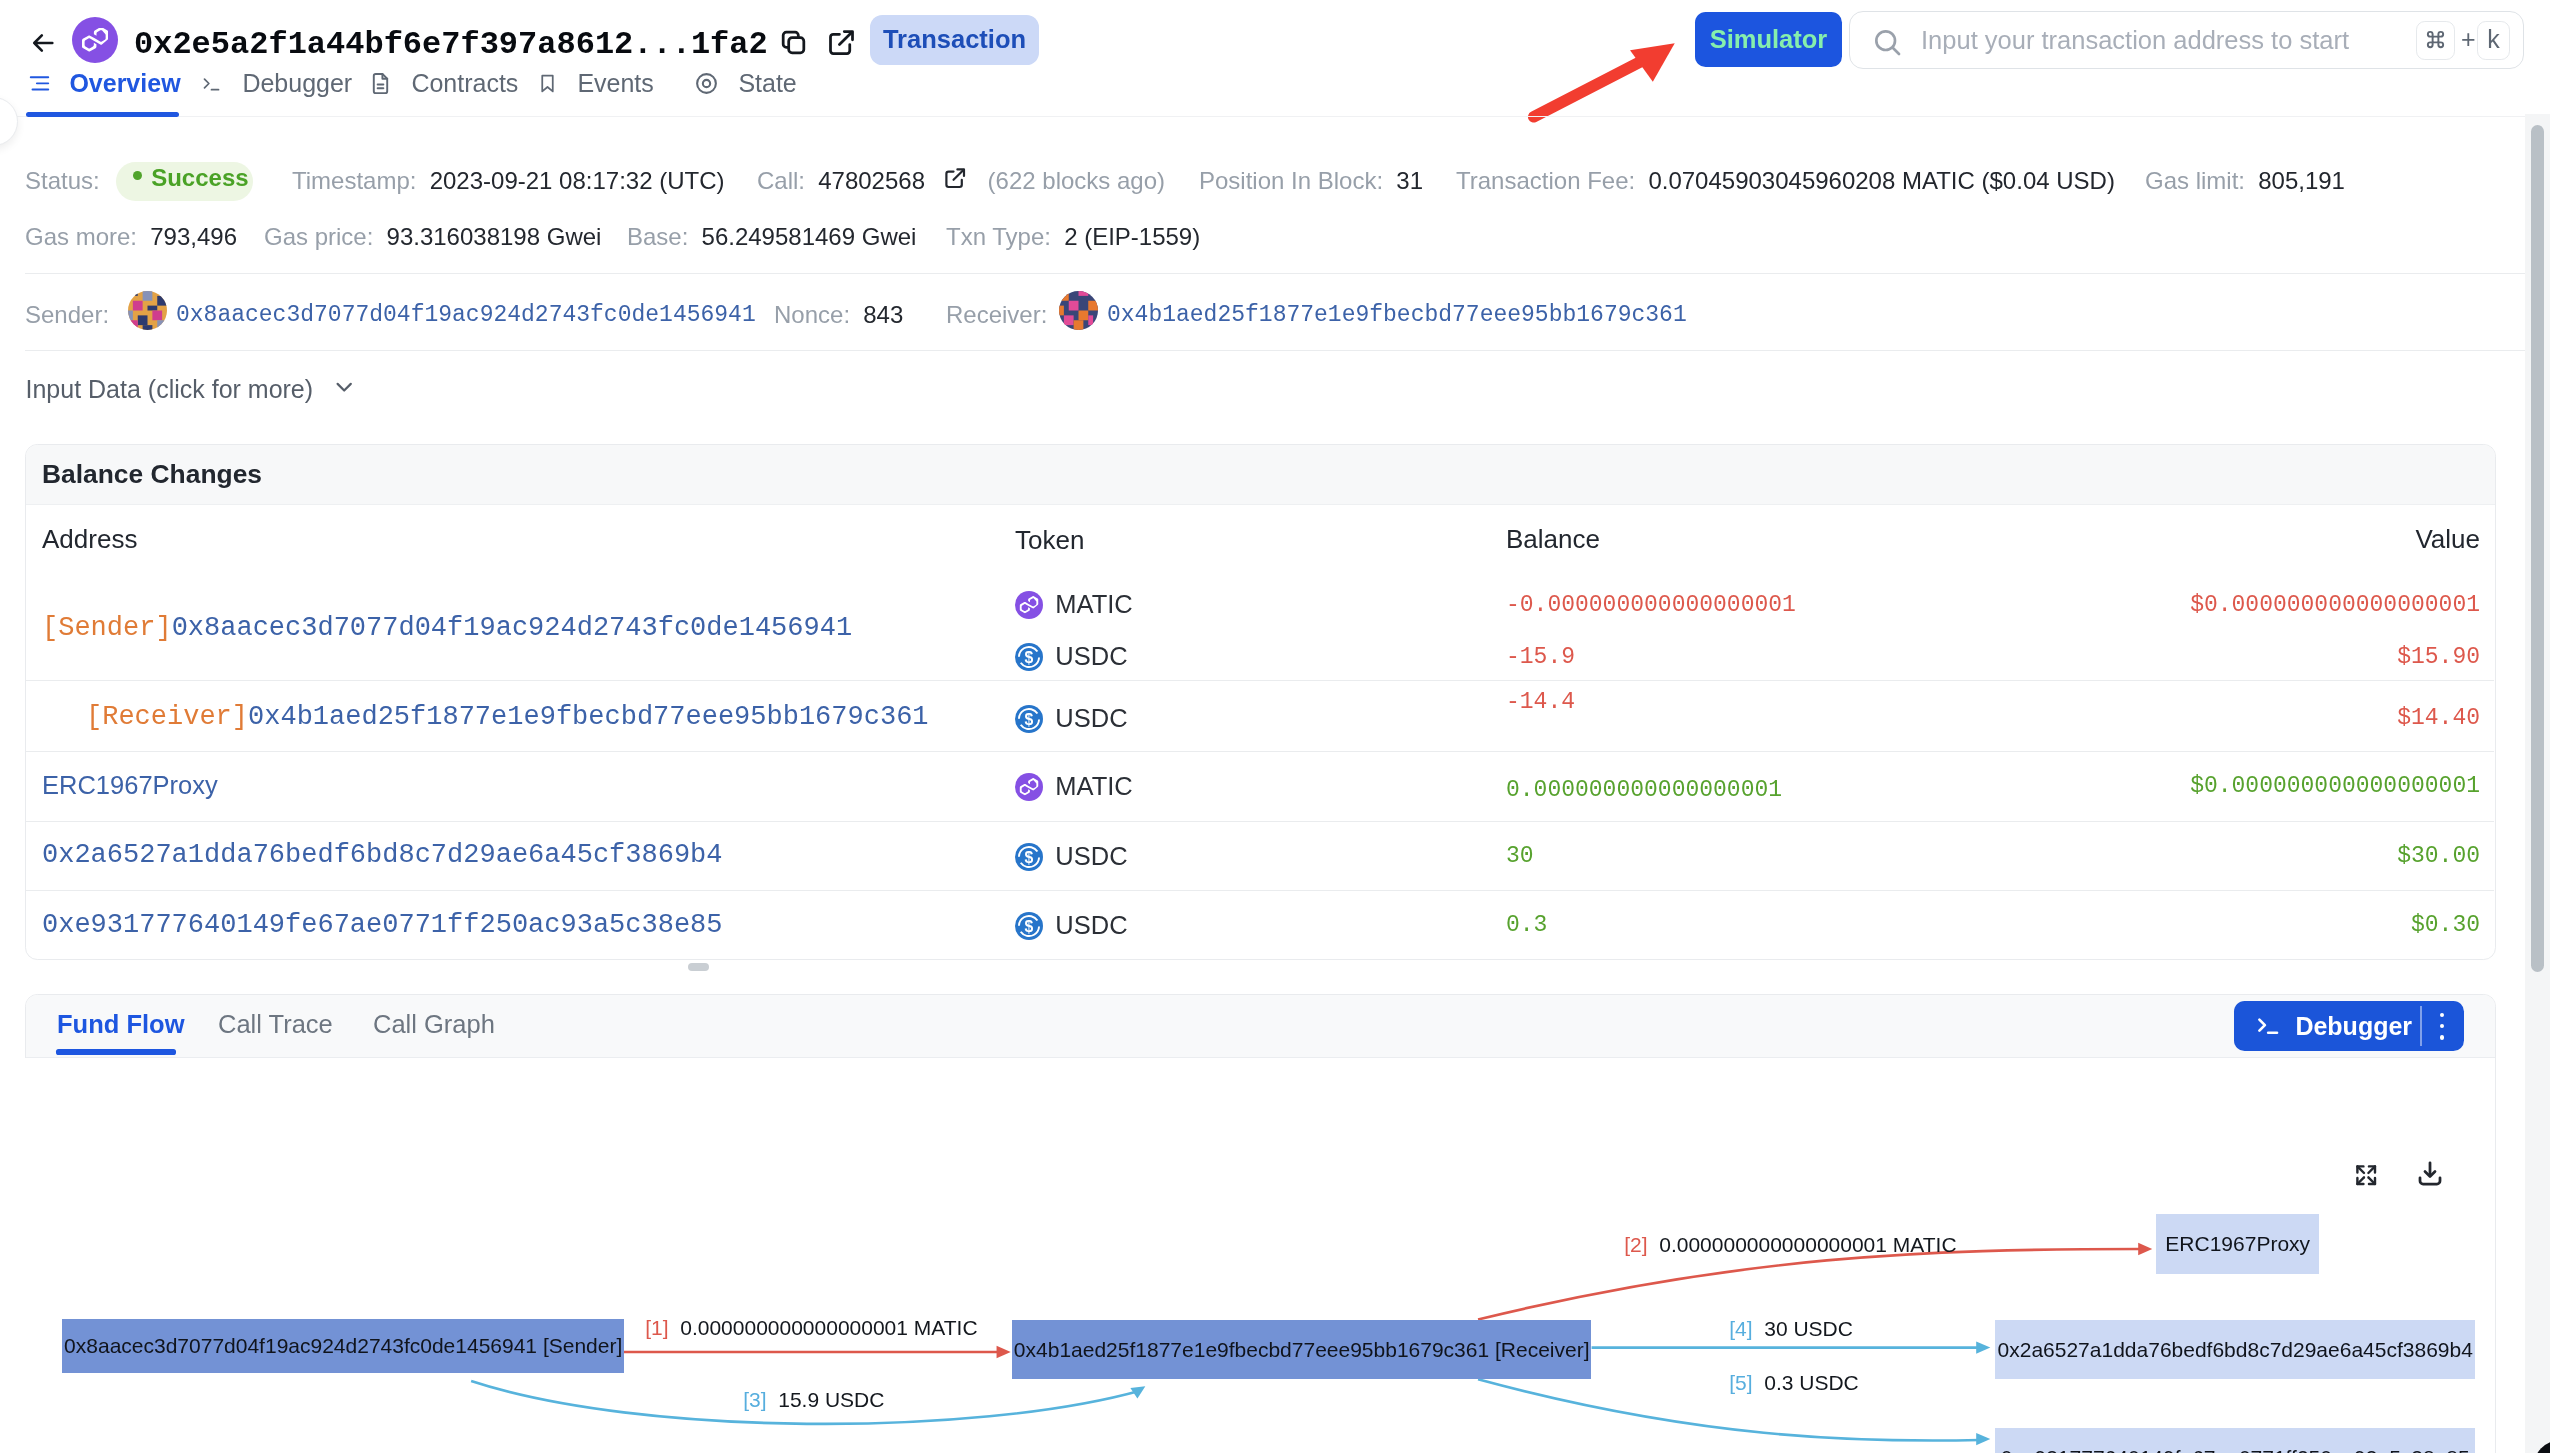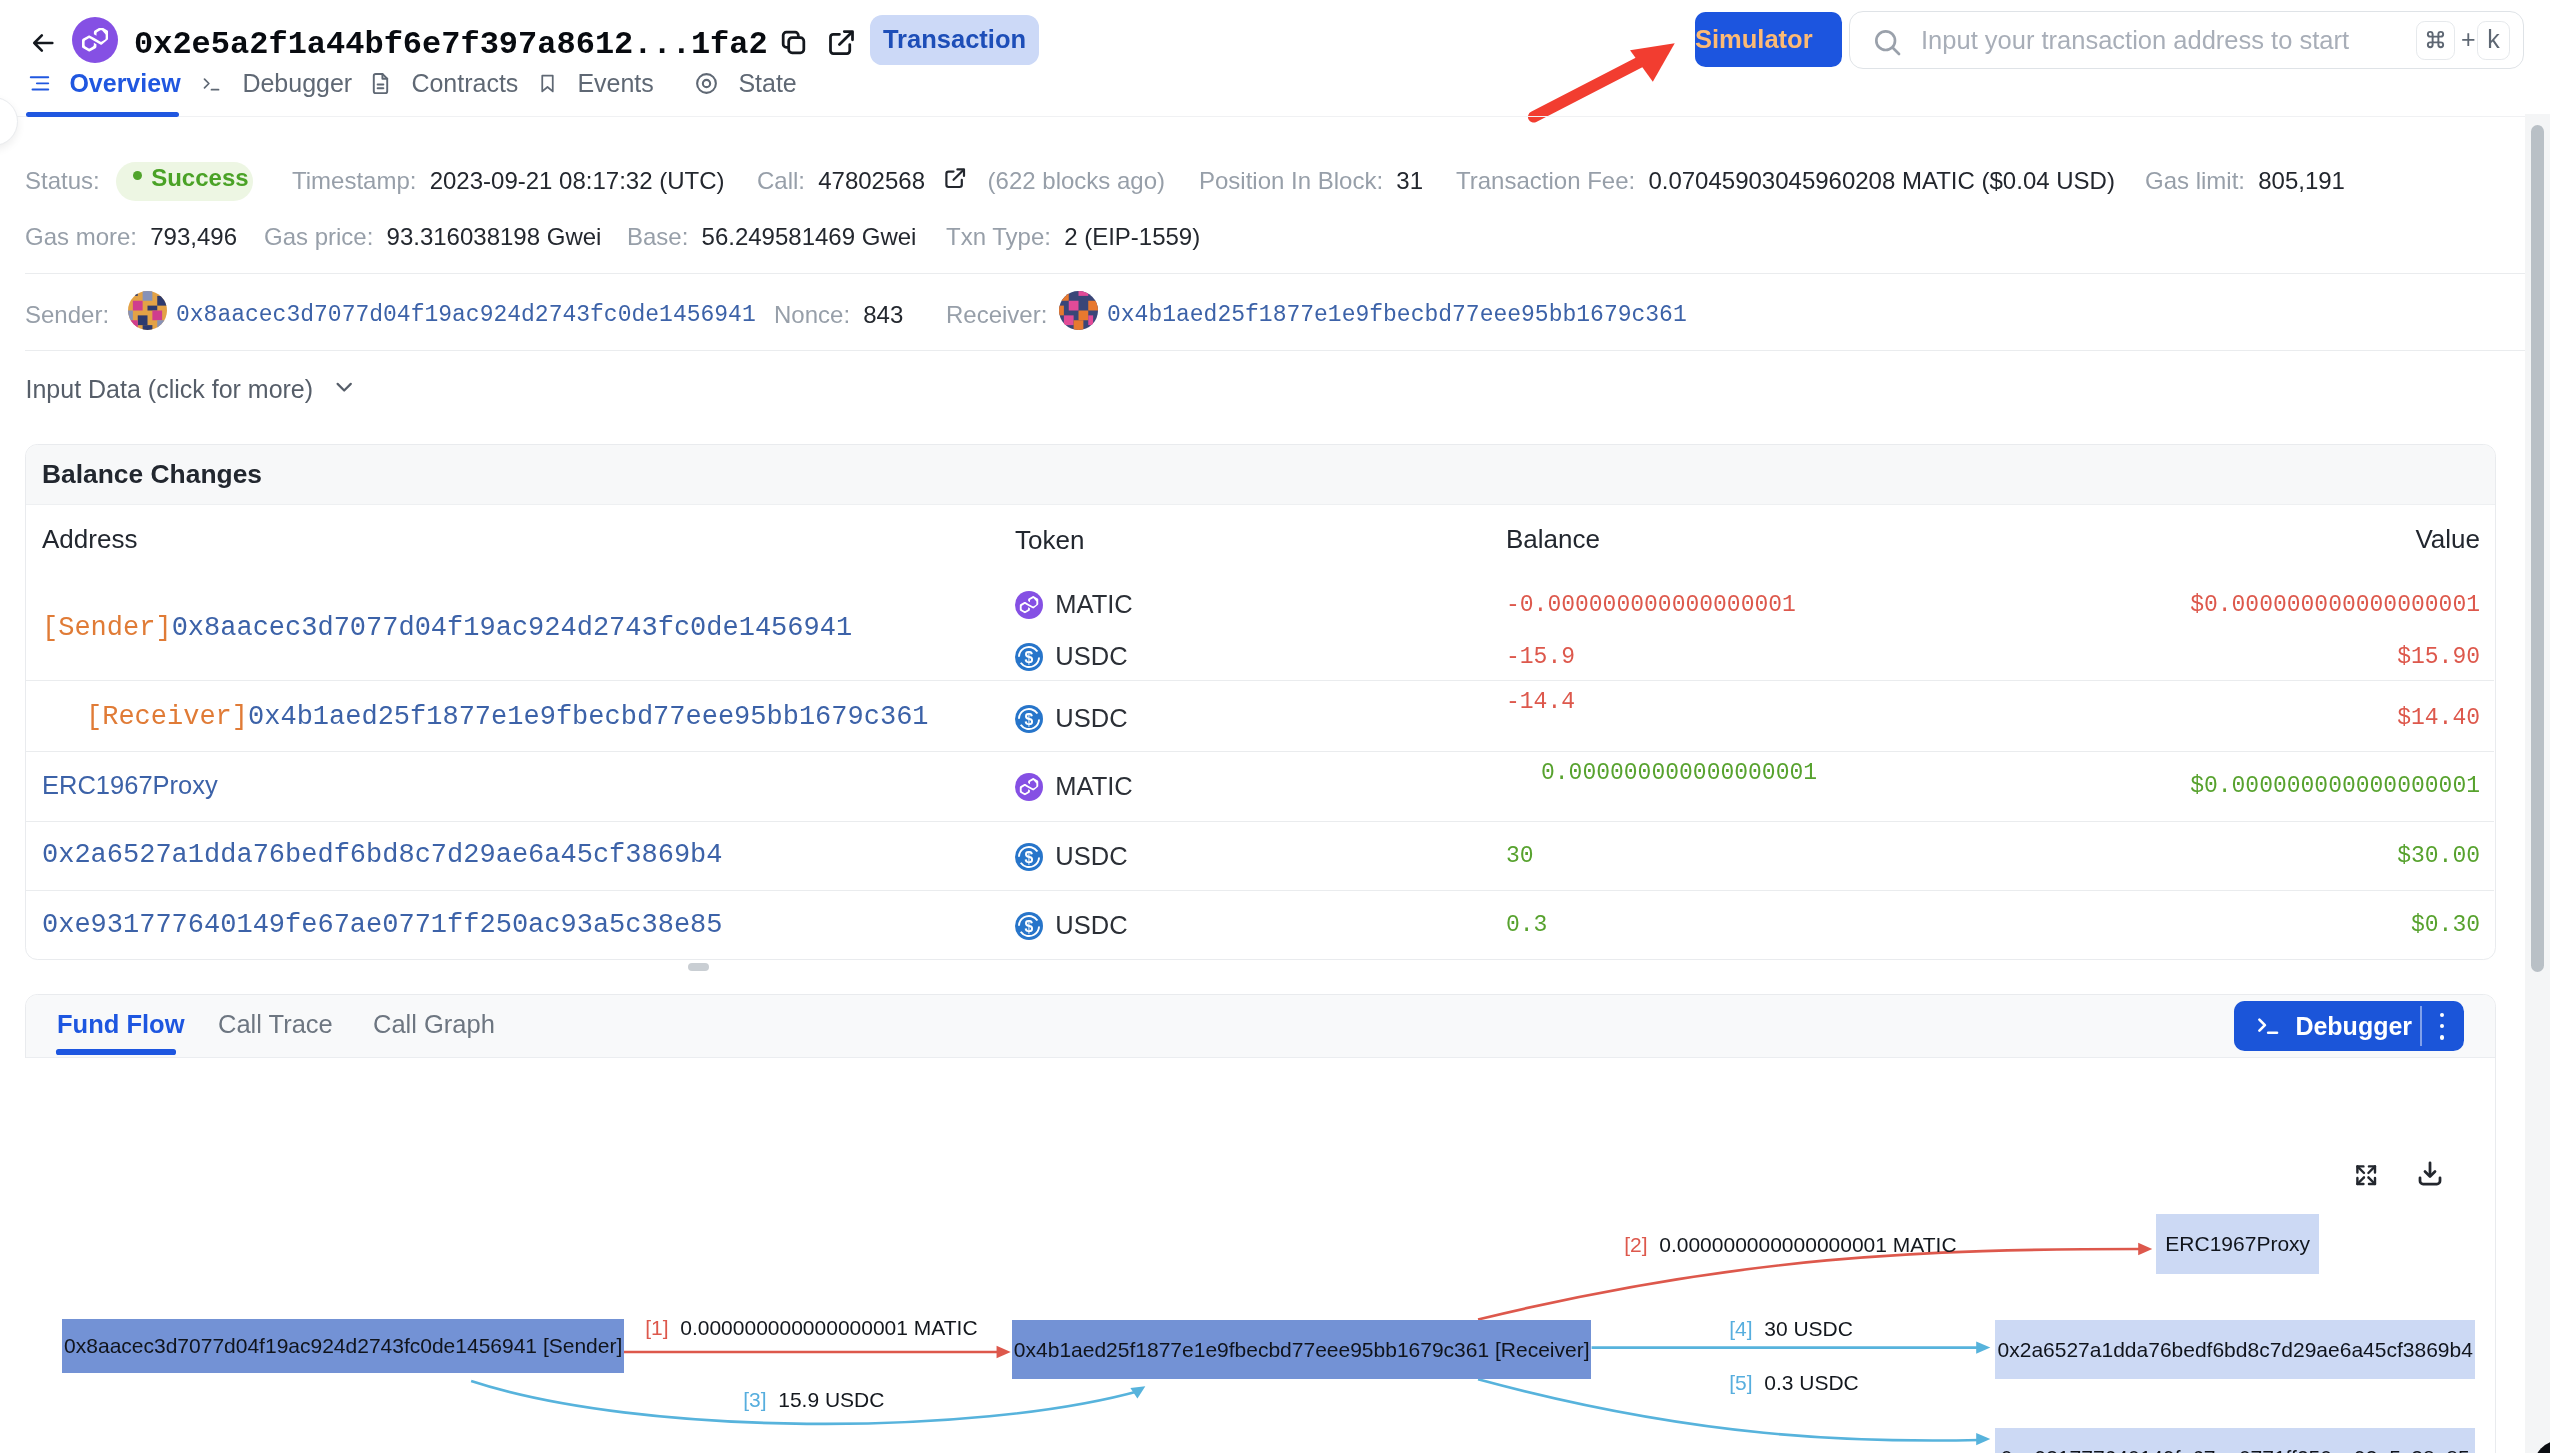--- a/index.html
+++ b/index.html
@@ -8,21 +8,21 @@
 body { position:relative; color:#23272e; }
 
 
 #topbar { position:absolute; left:0; top:0; width:2550px; height:79px; }
 #backarrow { position:absolute; left:29px; top:29px; }
 #plogo { position:absolute; left:72px; top:16.7px; width:46px; height:46px; border-radius:50%; background:#8550e4; }
 #plogo svg { position:absolute; left:9.7px; top:11.4px; }
 #hash { position:absolute; left:134px; top:25.5px; font:700 32px "Liberation Mono", monospace; color:#080b10; }
 .hicon { position:absolute; top:25.5px; }
 #badge { position:absolute; left:870px; top:15px; width:169px; height:50px; background:#ccd9f7; border-radius:12.3px; color:#1d4eb8; font-weight:700; font-size:25.5px; text-align:center; line-height:49px; }
-#simbtn { position:absolute; left:1695px; top:12.3px; width:147px; height:55px; background:#1c55df; border-radius:10.6px; color:#fdba74; font-weight:700; font-size:25.5px; line-height:54px; }
+#simbtn { position:absolute; left:1695px; top:12.3px; width:147px; height:55px; background:#1c55df; border-radius:10.6px; color:#86efac; font-weight:700; font-size:25.5px; text-align:center; line-height:54px; }
 #search { position:absolute; left:1849px; top:11.4px; width:675px; height:58px; border:1.8px solid #dfe3e7; border-radius:14px; background:#fff; }
 #search .ph { position:absolute; left:71px; top:13.2px; font-size:25.5px; color:#a8aeb8; }
 .keycap { position:absolute; top:8.8px; height:39px; border:1.8px solid #e6e9ec; border-radius:8.8px; color:#5e6773; background:#fff; }
 #redarrow { position:absolute; left:1514px; top:31px; }
 
 
 #tabs { position:absolute; left:0; top:62px; width:2550px; height:55px; border-bottom:1.8px solid #f0f1f3; }
 .tab { position:absolute; top:7px; font-size:25px; color:#5f6874; display:flex; align-items:center; }
 .tab svg { margin-right:19.4px; }
 #tab-ov { color:#2057e0; font-weight:700; }
@@ -280,21 +280,21 @@
   <div class="valr neg" style="top:260px;">$14.40</div>
   <div class="bc-sep" style="top:306px"></div>
 
   <div class="bc-addr" style="top:326px; font-family:'Liberation Sans',sans-serif; font-size:25.5px;">ERC1967Proxy</div>
   <div class="tok" style="top:327px;"><svg width="28" height="28" viewBox="0 0 32 32">
         <circle cx="16" cy="16" r="16" fill="#8550e4"></circle>
         <g transform="translate(5.5,25.4) scale(1,-1)">
           <path transform="scale(0.55)" fill="#fff" d="M29 10.2c-.7-.4-1.6-.4-2.4 0L21 13.5l-3.8 2.1-5.5 3.3c-.7.4-1.6.4-2.4 0L5 16.3c-.7-.4-1.2-1.2-1.2-2.1v-4.9c0-.8.4-1.6 1.2-2.1l4.3-2.5c.7-.4 1.6-.4 2.4 0L16 7.2c.7.4 1.2 1.2 1.2 2.1v3.3l3.8-2.2V7c0-.8-.4-1.6-1.2-2.1l-8-4.6c-.7-.4-1.6-.4-2.4 0L1.2 5C.4 5.4 0 6.2 0 7v9.3c0 .8.4 1.6 1.2 2.1l8.1 4.7c.7.4 1.6.4 2.4 0l5.5-3.2 3.8-2.2 5.5-3.2c.7-.4 1.6-.4 2.4 0l4.3 2.5c.7.4 1.2 1.2 1.2 2.1v4.9c0 .8-.4 1.6-1.2 2.1L29 30.8c-.7.4-1.6.4-2.4 0l-4.3-2.5c-.7-.4-1.2-1.2-1.2-2.1V23l-3.8 2.2v3.3c0 .8.4 1.6 1.2 2.1l8.1 4.7c.7.4 1.6.4 2.4 0l8.1-4.7c.7-.4 1.2-1.2 1.2-2.1v-9.3c0-.8-.4-1.6-1.2-2.1L29 10.2z"></path>
         </g>
       </svg>MATIC</div>
-  <div class="bal pos" style="top:315px;margin-left:35px;">0.000000000000000001</div>
+  <div class="bal pos" style="top:332px;">0.000000000000000001</div>
   <div class="valr pos" style="top:328px;">$0.000000000000000001</div>
   <div class="bc-sep" style="top:376px"></div>
 
   <div class="bc-addr" style="top:395px;">0x2a6527a1dda76bedf6bd8c7d29ae6a45cf3869b4</div>
   <div class="tok" style="top:397px;"><svg width="28" height="28" viewBox="0 0 32 32" style="font-size:29px">
         <circle cx="16" cy="16" r="16" fill="#2775ca"></circle>
         <circle cx="16" cy="16" r="11.5" fill="none" stroke="#fff" stroke-width="2.2" stroke-dasharray="29 7.2" stroke-dashoffset="12" transform="rotate(60 16 16)"></circle>
         <text x="16" y="22.5" font-family="Liberation Sans" font-size="18" font-weight="bold" fill="#fff" text-anchor="middle">$</text>
       </svg>USDC</div>
   <div class="bal pos" style="top:398px;">30</div>

